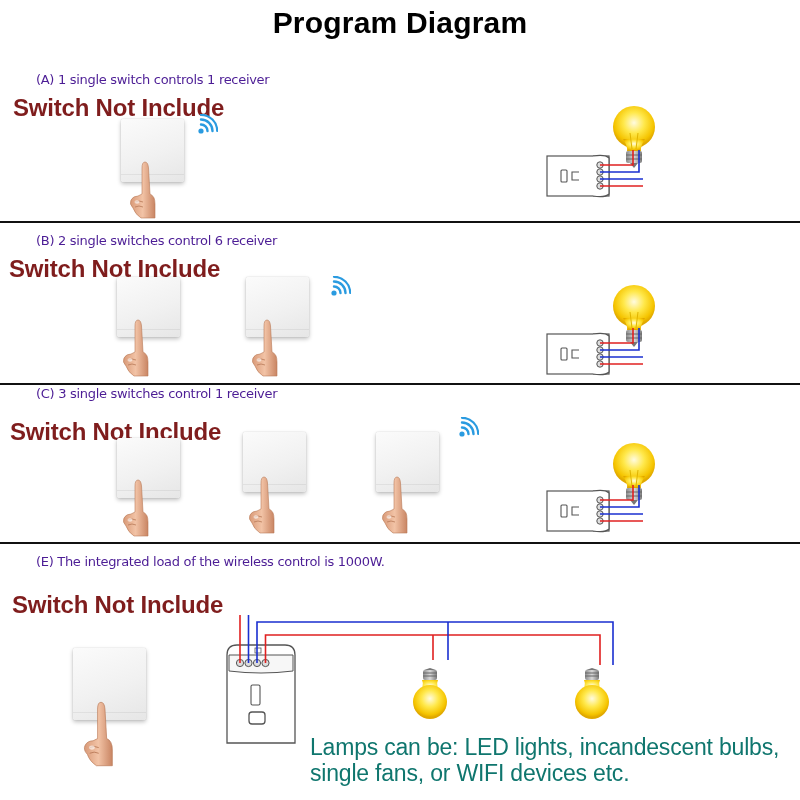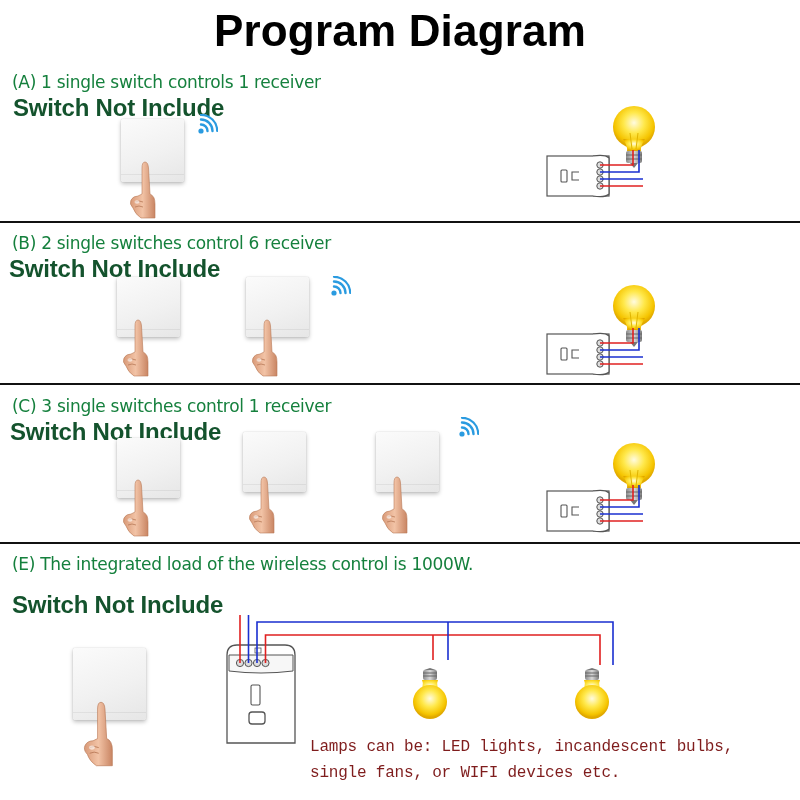--- a/index.html
+++ b/index.html
@@ -1,34 +1,34 @@
 <!DOCTYPE html>
 <html><head>
 <meta charset="utf-8">
 <style>
   * { box-sizing: border-box; margin: 0; padding: 0; }
   html, body { width: 800px; height: 800px; background: #ffffff; overflow: hidden; }
   body { position: relative; font-family: "DejaVu Sans", sans-serif; color: #111; }
   .abs { position: absolute; }
-  .title { left: 0; width: 800px; top: 6px; text-align: center; font-family: "Liberation Sans", sans-serif; font-weight: bold; font-size: 44px; color: #000; letter-spacing: 0.2px; }
-  .caption { font-family: "DejaVu Sans", sans-serif; font-size: 17px; color: #15803d; white-space: nowrap; letter-spacing: -0.3px; }
-  .warn { font-family: "Liberation Sans", sans-serif; font-weight: bold; font-size: 24px; color: #14532d; white-space: nowrap; letter-spacing: -0.2px; }
+  .title { left: 0; width: 800px; top: 6px; text-align: center; font-family: "Liberation Sans", sans-serif; font-weight: bold; font-size: 30px; color: #000; letter-spacing: 0.2px; }
+  .caption { font-family: "DejaVu Sans", sans-serif; font-size: 13px; color: #4c1d95; white-space: nowrap; letter-spacing: -0.3px; margin-left: 24px; }
+  .warn { font-family: "Liberation Sans", sans-serif; font-weight: bold; font-size: 24px; color: #7f1d1d; white-space: nowrap; letter-spacing: -0.2px; }
   .sep { left: 0; width: 800px; height: 2px; background: #111; }
   .panel {
     width: 63px; height: 63px; border-radius: 2px;
     background: linear-gradient(160deg, #fbfbfb 0%, #f1f1f1 55%, #e6e6e6 100%);
     box-shadow: 0 2px 4px rgba(0,0,0,0.25), 0 0 1px rgba(0,0,0,0.3);
   }
   .panel::after { content: ""; position: absolute; left: 0; right: 0; bottom: 7px; height: 1px; background: rgba(0,0,0,0.06); }
   .hand { width: 40px; height: 60px; }
   .wifi { width: 22px; height: 22px; }
   .bulb { width: 52px; height: 68px; }
   .bulb-small { width: 40px; height: 52px; }
   .rx { width: 105px; height: 50px; }
-  .note { font-family: Liberation Mono, monospace; font-size: 16px; color: #7f1d1d; line-height: 26px; letter-spacing: -0.2px; }
+  .note { font-family: Liberation Sans, sans-serif; font-size: 23px; color: #0f766e; line-height: 26px; letter-spacing: -0.2px; }
 </style>
 </head>
 <body>
 
 <svg width="0" height="0" style="position:absolute">
   <defs>
     <radialGradient id="glow" cx="50%" cy="40%" r="55%">
       <stop offset="0%" stop-color="#fffbe0"></stop>
       <stop offset="45%" stop-color="#ffe84a"></stop>
       <stop offset="85%" stop-color="#f5c400"></stop>
@@ -127,21 +127,21 @@
       <use href="#bulb-up"></use>
     </svg>
   <svg class="abs rx" style="left:545px; top:328px;">
       <use href="#rx"></use>
     </svg>
 </div>
 
 <div class="abs sep" style="top:383px;"></div>
 
 <div>
-  <div class="abs caption" style="left:12px; top:396px;text-align:center;">(C) 3 single switches control 1 receiver</div>
+  <div class="abs caption" style="left:12px; top:386px;text-align:center;">(C) 3 single switches control 1 receiver</div>
   <div class="abs warn" style="left:10px; top:418px;">Switch Not Include</div>
   <div class="abs panel" style="left:117px; top:438px; height:60px;"></div>
   <svg class="abs hand" style="left:118px; top:478px;">
       <use href="#hand"></use>
     </svg>
   <div class="abs panel" style="left:243px; top:432px; height:60px;"></div>
   <svg class="abs hand" style="left:244px; top:475px;">
       <use href="#hand"></use>
     </svg>
   <div class="abs panel" style="left:376px; top:432px; height:60px;"></div>

